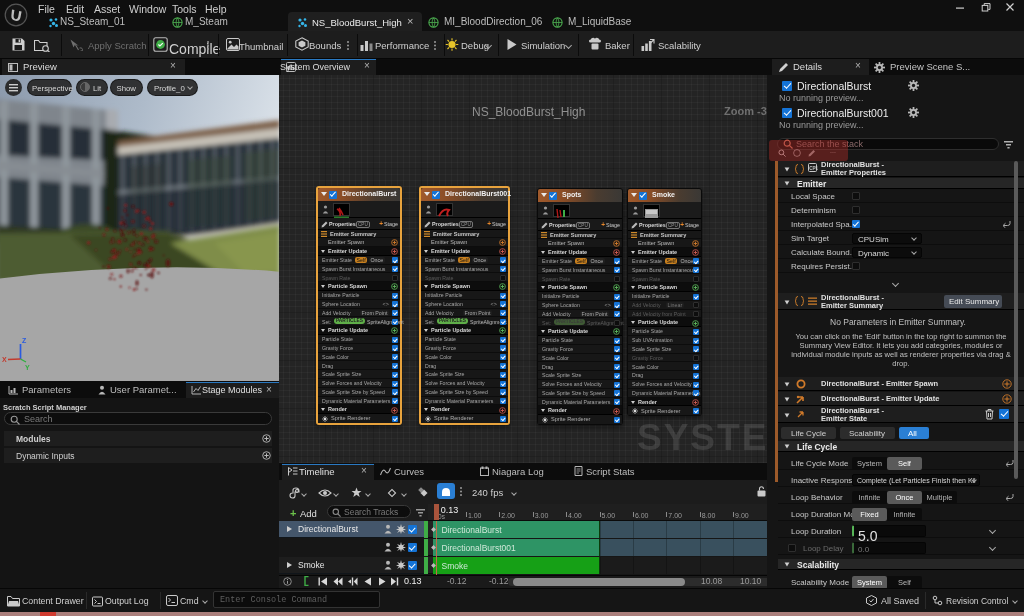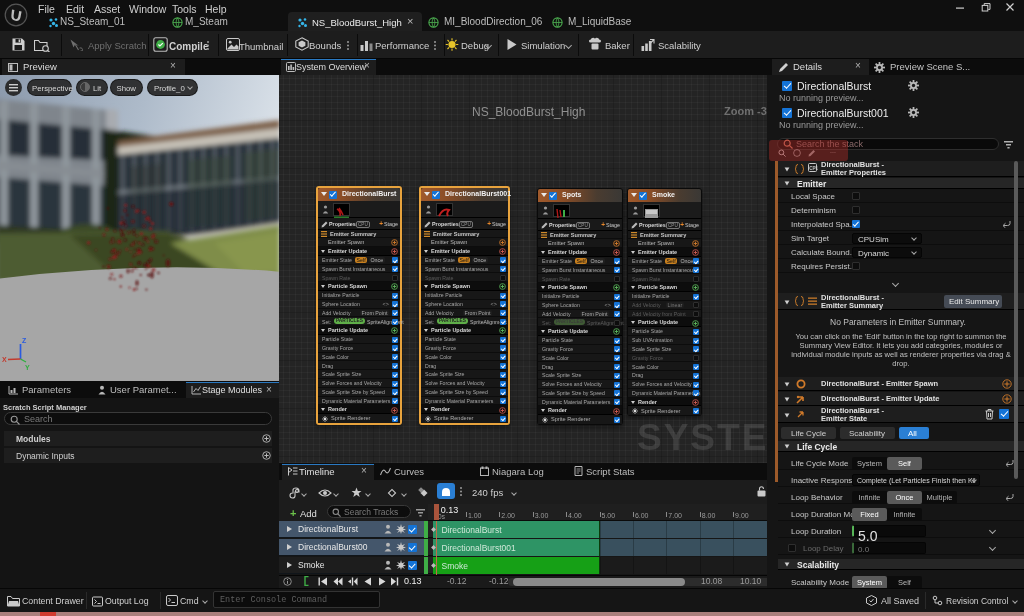--- a/index.html
+++ b/index.html
@@ -89,21 +89,21 @@
     <path d="M5.2 5.2 L8.5 11" stroke="#6f6f6f" stroke-width="1.1"></path>
     <path d="M9.5 9 Q12 8 12.5 10.5 Q13 12.5 10.5 12" fill="none" stroke="#6f6f6f" stroke-width="0.9"></path>
   </svg>
 <div class="tx" style="left:88px;top:40px;font-size:9.5px;color:#6f6f6f;font-weight:400;">Apply Scratch</div>
 <div class="ab" style="left:148px;top:34px;width:1px;height:22px;background:#0b0b0b"></div>
 <svg class="ab" style="left:153px;top:37px;" width="15" height="15" viewBox="0 0 15 15">
     <rect x="0.8" y="0.8" width="13.4" height="13.4" rx="2" fill="none" stroke="#b9b9b9" stroke-width="1.1"></rect>
     <circle cx="7.5" cy="7.5" r="4.4" fill="#3fae46"></circle>
     <path d="M5.4 7.5 L6.9 9 L9.8 6.1" stroke="#fff" stroke-width="1.2" fill="none"></path>
   </svg>
-<div class="tx" style="left:169px;top:40.5px;font-size:10px;color:#d0d0d0;font-weight:700;">Compile</div>
+<div class="tx" style="left:169px;top:40.5px;font-size:14px;color:#d0d0d0;font-weight:400;">Compile</div>
 <div class="vdots" style="left:207px;top:41px"></div>
 <div class="ab" style="left:218px;top:34px;width:1px;height:22px;background:#0b0b0b"></div>
 <svg class="ab" style="left:226px;top:38px;" width="14" height="13" viewBox="0 0 14 13">
     <rect x="0.5" y="0.5" width="13" height="12" rx="1.5" fill="none" stroke="#c9c9c9" stroke-width="1"></rect>
     <circle cx="4.2" cy="4.2" r="1.4" fill="#c9c9c9"></circle>
     <path d="M1.5 10.5 L5.5 6.5 L8 9 L10.5 6.5 L12.5 8.5 L12.5 11.5 L1.5 11.5 Z" fill="#c9c9c9"></path>
   </svg>
 <div class="tx" style="left:239px;top:40.5px;font-size:9.5px;color:#d0d0d0;font-weight:400;">Thumbnail</div>
 <div class="ab" style="left:287px;top:34px;width:1px;height:22px;background:#0b0b0b"></div>
 <svg class="ab" style="left:295px;top:37px;" width="14" height="14" viewBox="0 0 14 14">
@@ -155,21 +155,21 @@
   </svg>
 <div class="tx" style="left:23px;top:61px;font-size:9.5px;color:#dcdcdc;font-weight:400;">Preview</div>
 <div class="tx" style="left:170px;top:60px;font-size:10px;color:#b0b0b0;font-weight:400;">×</div>
 <div class="ab" style="left:281px;top:59px;width:95px;height:16px;background:#1d1d1d;border-top:1px solid #2a79c2"></div>
 <svg class="ab" style="left:286px;top:62px;" width="10" height="10" viewBox="0 0 10 10">
     <rect x="0.5" y="0.5" width="9" height="9" rx="1" fill="none" stroke="#bdbdbd" stroke-width="1"></rect>
     <rect x="2" y="4" width="1.6" height="4" fill="#bdbdbd"></rect>
     <rect x="4.3" y="2.5" width="1.6" height="5.5" fill="#bdbdbd"></rect>
     <rect x="6.6" y="5" width="1.6" height="3" fill="#bdbdbd"></rect>
   </svg>
-<div class="tx" style="left:296px;top:61.5px;font-size:9px;color:#dcdcdc;font-weight:400;">System Overview</div>
+<div class="tx" style="left:280px;top:61.5px;font-size:9px;color:#dcdcdc;font-weight:400;">System Overview</div>
 <div class="tx" style="left:364px;top:60px;font-size:10px;color:#b0b0b0;font-weight:400;">×</div>
 <div class="ab" style="left:767px;top:59px;width:257px;height:16px;background:#0c0c0c"></div>
 <div class="ab" style="left:772px;top:59px;width:97px;height:16px;background:#1d1d1d"></div>
 <svg class="ab" style="left:778px;top:62px;" width="11" height="11" viewBox="0 0 11 11">
     <path d="M1 10 L2 7 L8 1 L10 3 L4 9 Z" fill="#cfcfcf"></path>
   </svg>
 <div class="tx" style="left:793px;top:61px;font-size:9.5px;color:#dcdcdc;font-weight:400;">Details</div>
 <div class="tx" style="left:855px;top:60px;font-size:10px;color:#b0b0b0;font-weight:400;">×</div>
 <svg class="ab" style="left:874px;top:62px;" width="11" height="11" viewBox="0 0 11 11">
     <rect x="4.62" y="0" width="1.76" height="3.52" fill="#b8b8b8" transform="rotate(0 5.5 5.5)"></rect>
@@ -1091,24 +1091,20 @@
       <div class="tx" style="left:19px;top:3px;font-size:8.5px;color:#e8e8e8">DirectionalBurst</div>
     </div>
     <svg class="ab" style="left:104px;top:61px;" width="10" height="10" viewBox="0 0 10 10">
       <circle cx="5.0" cy="2.8000000000000003" r="2.0" fill="#b8b8b8"></circle>
       <path d="M1.5 9.5 Q5.0 4.2 8.5 9.5 Z" fill="#b8b8b8"></path>
     </svg>
     <svg class="ab" style="left:117px;top:61px;" width="10" height="10" viewBox="0 0 10 10">
       <path d="M5 0 L5.9 3.2 L9 2 L6.9 4.6 L10 5.5 L6.9 6.4 L9 9 L5.9 7.2 L5 10 L4.1 7.2 L1 9 L3.1 6.4 L0 5.5 L3.1 4.6 L1 2 L4.1 3.2 Z" fill="#c9c9c9"></path>
     </svg>
     <div class="ck" style="left:129px;top:62px;width:9px;height:9px"></div>
-    <div class="ab" style="left:0;top:76px;width:149px;height:17px;background:#44566b;border-bottom:1px solid #10151a">
-      <div class="tri-r" style="left:8px;top:5px;border-left-color:#cfcfcf"></div>
-      <div class="tx" style="left:19px;top:3px;font-size:8.5px;color:#e8e8e8">DirectionalBurst00</div>
-    </div>
     <svg class="ab" style="left:104px;top:79px;" width="10" height="10" viewBox="0 0 10 10">
       <circle cx="5.0" cy="2.8000000000000003" r="2.0" fill="#b8b8b8"></circle>
       <path d="M1.5 9.5 Q5.0 4.2 8.5 9.5 Z" fill="#b8b8b8"></path>
     </svg>
     <svg class="ab" style="left:117px;top:79px;" width="10" height="10" viewBox="0 0 10 10">
       <path d="M5 0 L5.9 3.2 L9 2 L6.9 4.6 L10 5.5 L6.9 6.4 L9 9 L5.9 7.2 L5 10 L4.1 7.2 L1 9 L3.1 6.4 L0 5.5 L3.1 4.6 L1 2 L4.1 3.2 Z" fill="#c9c9c9"></path>
     </svg>
     <div class="ck" style="left:129px;top:80px;width:9px;height:9px"></div>
     <div class="ab" style="left:0;top:94px;width:149px;height:17px;background:#1d1d1d;border-bottom:1px solid #10151a">
       <div class="tri-r" style="left:8px;top:5px;border-left-color:#cfcfcf"></div>

